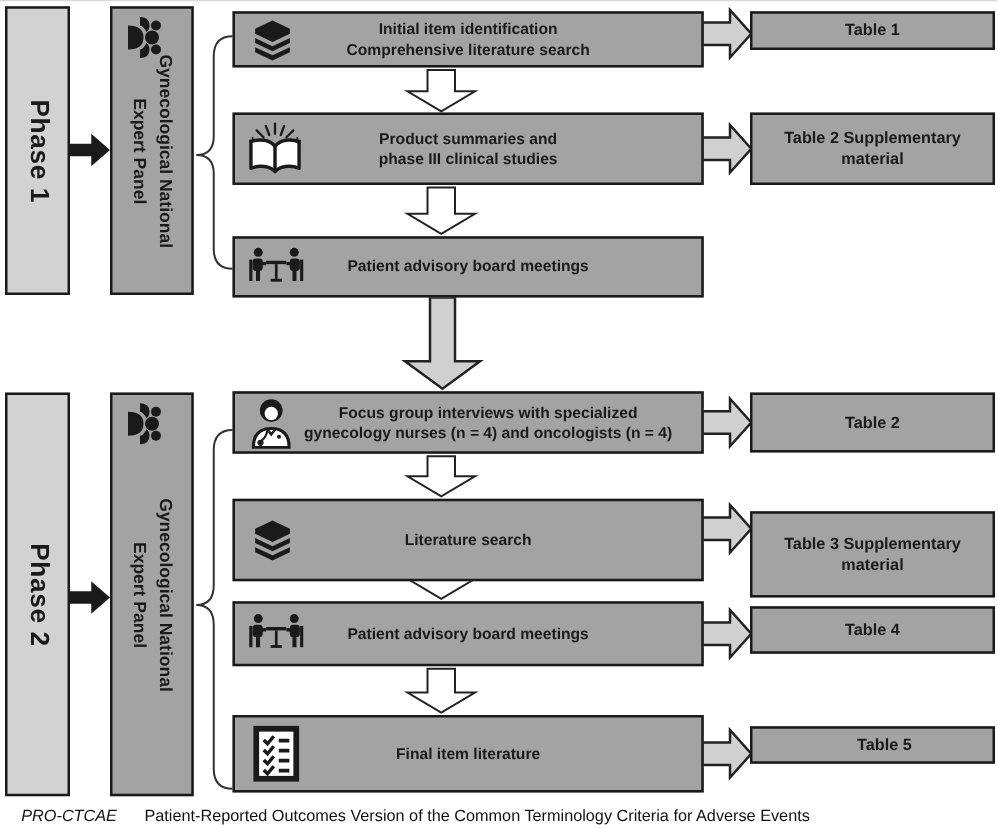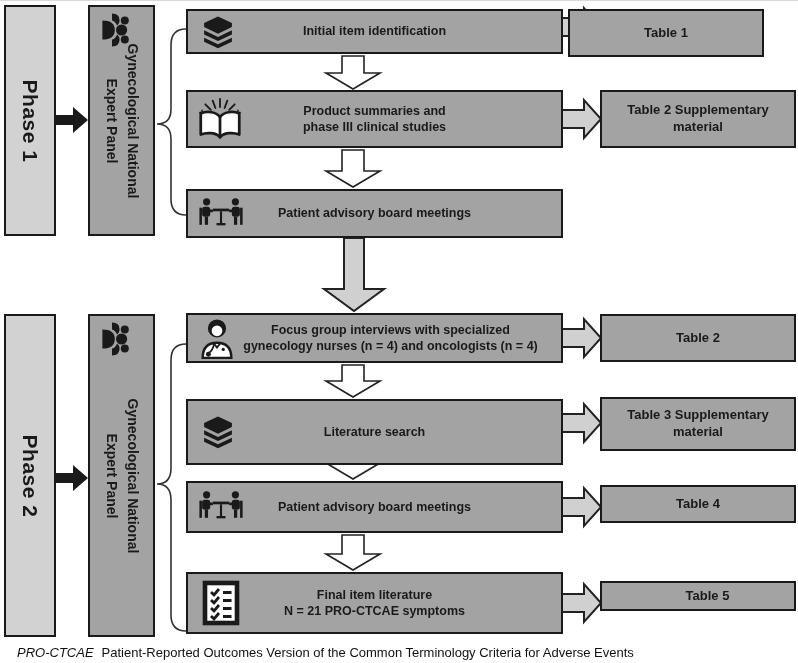--- a/index.html
+++ b/index.html
@@ -20,21 +20,21 @@
     text-align:center;font-weight:bold;font-size:14px;line-height:1.5;
   }
   .panel-text span{display:block;white-space:nowrap;}
   .panel-icon{position:absolute;left:8px;top:7px;transform:rotate(90deg);}
   .step-text{width:100%;text-align:center;font-weight:bold;font-size:12.5px;line-height:1.32;}
   .step-text span{display:block;white-space:nowrap;}
   .step-icon{position:absolute;left:10px;top:50%;transform:translateY(-50%);}
   .table-text{text-align:center;font-weight:bold;font-size:13px;line-height:1.3;padding:0 14px;}
   #caption{position:absolute;left:5px;top:644px;width:788px;font-size:13px;color:#111;}
   #caption .abbr{font-style:italic;margin-left:12px;}
-  #caption .def{margin-left:8px;}
+  #caption .def{margin-left:22px;}
   svg{display:block;}
   #overlay{position:absolute;left:0;top:0;pointer-events:none;}
 </style>
 </head>
 <body>
 
 <div id="canvas">
 
   <svg id="overlay" width="798" height="663" viewBox="0 0 798 663">
 
@@ -81,20 +81,21 @@
   </div>
 
   <div class="box" style="left:186px;top:8px;width:377px;height:45px;">
     <svg class="step-icon" width="40" height="36" viewBox="0 0 48 44" fill="#1a1a1a">
       <path d="M7 11 L24 3 L41 11 L41 16 L24 24 L7 16 Z"></path>
       <path d="M7 20 L24 28 L41 20 L41 25 L24 33 L7 25 Z"></path>
       <path d="M7 29 L24 37 L41 29 L41 34 L24 42 L7 34 Z"></path>
     </svg>
     <div class="step-text">
       <span>Initial item identification</span>
+      <span>Comprehensive literature search</span>
     </div>
   </div>
 
   <div class="box" style="left:186px;top:89px;width:377px;height:58px;">
     <svg class="step-icon" style="left:8px;" width="48" height="44" viewBox="0 0 52 48">
       <g stroke="#1a1a1a" stroke-width="2" stroke-linecap="round">
         <line x1="26" y1="2" x2="26" y2="11"></line>
         <line x1="18" y1="4" x2="21" y2="12"></line>
         <line x1="34" y1="4" x2="31" y2="12"></line>
         <line x1="10" y1="8" x2="16" y2="14"></line>
@@ -127,21 +128,21 @@
       <rect x="37" y="12" width="9" height="11" rx="3"></rect>
       <rect x="34" y="15" width="7" height="3"></rect>
       <rect x="39.4" y="23" width="3.6" height="9"></rect>
       <rect x="46.2" y="13" width="2.8" height="19"></rect>
     </svg>
     <div class="step-text">
       <span>Patient advisory board meetings</span>
     </div>
   </div>
 
-  <div class="box" style="left:568px;top:8px;width:196px;height:48px;">
+  <div class="box" style="left:600px;top:8px;width:196px;height:31px;">
     <div class="table-text">Table 1</div>
   </div>
   <div class="box" style="left:600px;top:89px;width:196px;height:58px;">
     <div class="table-text">Table 2 Supplementary material</div>
   </div>
 
   <div class="box phase-box" style="left:4px;top:313px;width:52px;height:323px;">
     <div class="rot">Phase 2</div>
   </div>
 
@@ -219,28 +220,27 @@
       </g>
       <g fill="#1a1a1a">
         <rect x="21" y="11" width="8.5" height="3"></rect>
         <rect x="21" y="19" width="8.5" height="3"></rect>
         <rect x="21" y="27" width="8.5" height="3"></rect>
         <rect x="21" y="35" width="8.5" height="3"></rect>
       </g>
     </svg>
     <div class="step-text">
       <span>Final item literature</span>
-      <span>N = 21 PRO-CTCAE symptoms</span>
     </div>
   </div>
 
   <div class="box" style="left:600px;top:313px;width:196px;height:48px;">
     <div class="table-text">Table 2</div>
   </div>
-  <div class="box" style="left:600px;top:396px;width:196px;height:54px;">
+  <div class="box" style="left:600px;top:408px;width:196px;height:69px;">
     <div class="table-text">Table 3 Supplementary material</div>
   </div>
   <div class="box" style="left:600px;top:484px;width:196px;height:38px;">
     <div class="table-text">Table 4</div>
   </div>
   <div class="box" style="left:600px;top:580px;width:196px;height:30px;padding-left:19px;">
     <div class="table-text">Table 5</div>
   </div>
 
   <div id="caption">

